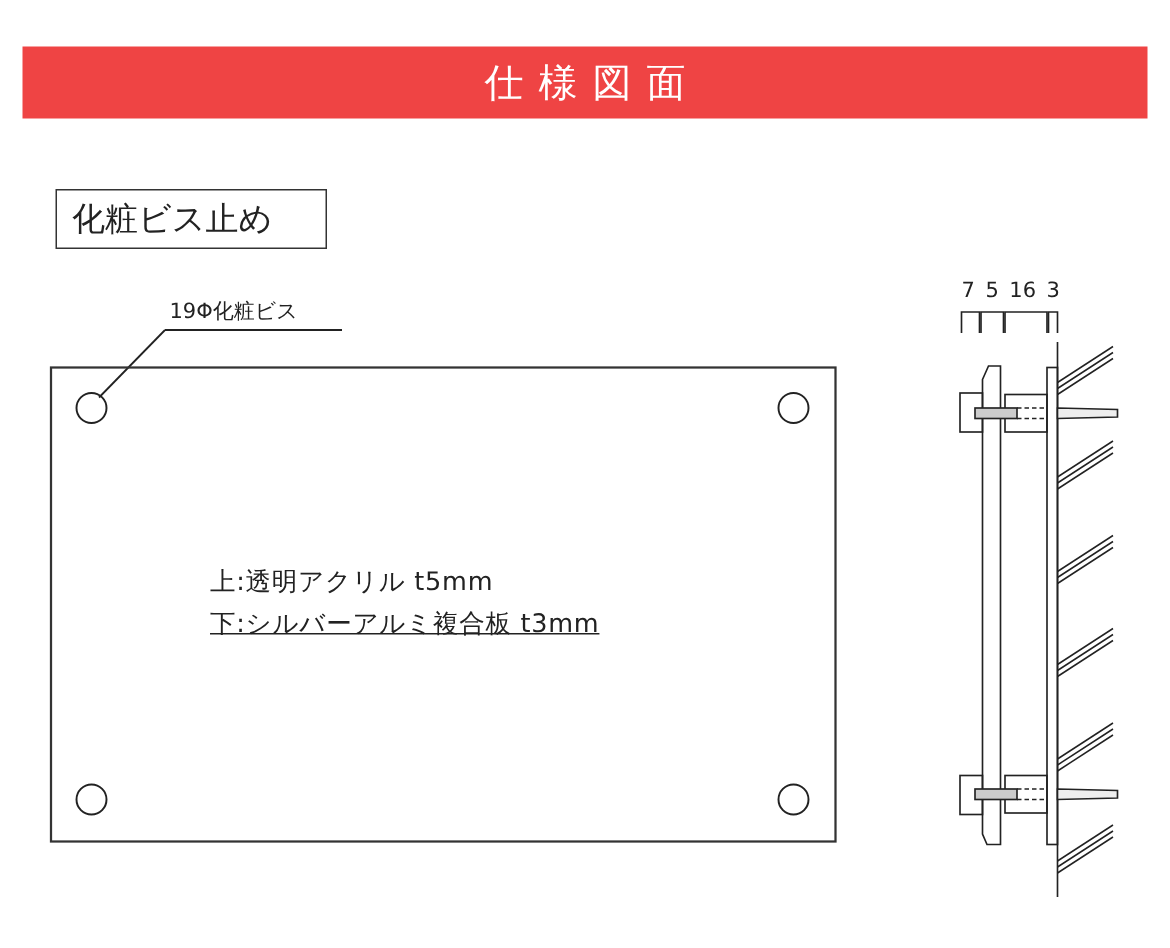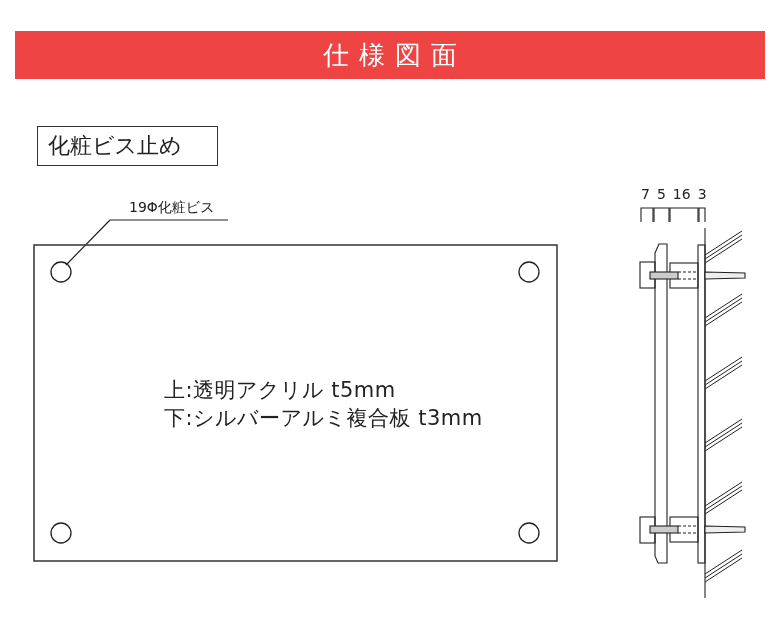--- a/index.html
+++ b/index.html
@@ -1,23 +1,23 @@
 <!DOCTYPE html>
 <html><head>
 <meta charset="utf-8">
 <style>
   html,body{margin:0;padding:0;background:#ffffff;}
   body{width:780px;height:632px;position:relative;overflow:hidden;font-family:"DejaVu Sans",sans-serif;color:#222;}
   .header-bar{position:absolute;left:15px;top:31px;width:750px;height:48px;background:#ef4444;display:flex;align-items:center;justify-content:center;}
   .header-title{color:#fff;font-size:26px;letter-spacing:10px;font-weight:300;padding-left:10px;}
   .section-label{position:absolute;left:37px;top:126px;height:40px;padding:0 10px;border:1.5px solid #333;display:flex;align-items:center;font-size:22px;color:#222;box-sizing:border-box;width:181px;}
-  .callout-label{position:absolute;left:129px;top:199px;font-size:14px;color:#222;}
-  .spec-line{position:absolute;left:164px;font-size:21px;color:#222;letter-spacing:0.5px;}
+  .callout-label{position:absolute;left:113px;top:199px;font-size:14px;color:#222;}
+  .spec-line{position:absolute;left:140px;font-size:17px;color:#222;letter-spacing:0.5px;}
   .spec-1{top:376px;}
-  .spec-2{top:404px;}
+  .spec-2{top:404px;text-decoration:underline;}
   .dim-labels{position:absolute;left:641px;top:186px;font-size:14px;color:#222;}
   .dim-labels span{margin-right:7px;}
   svg{position:absolute;left:0;top:0;}
 </style>
 </head>
 <body>
 
 <div class="header-bar">
   <span class="header-title">仕様図面</span>
 </div>

